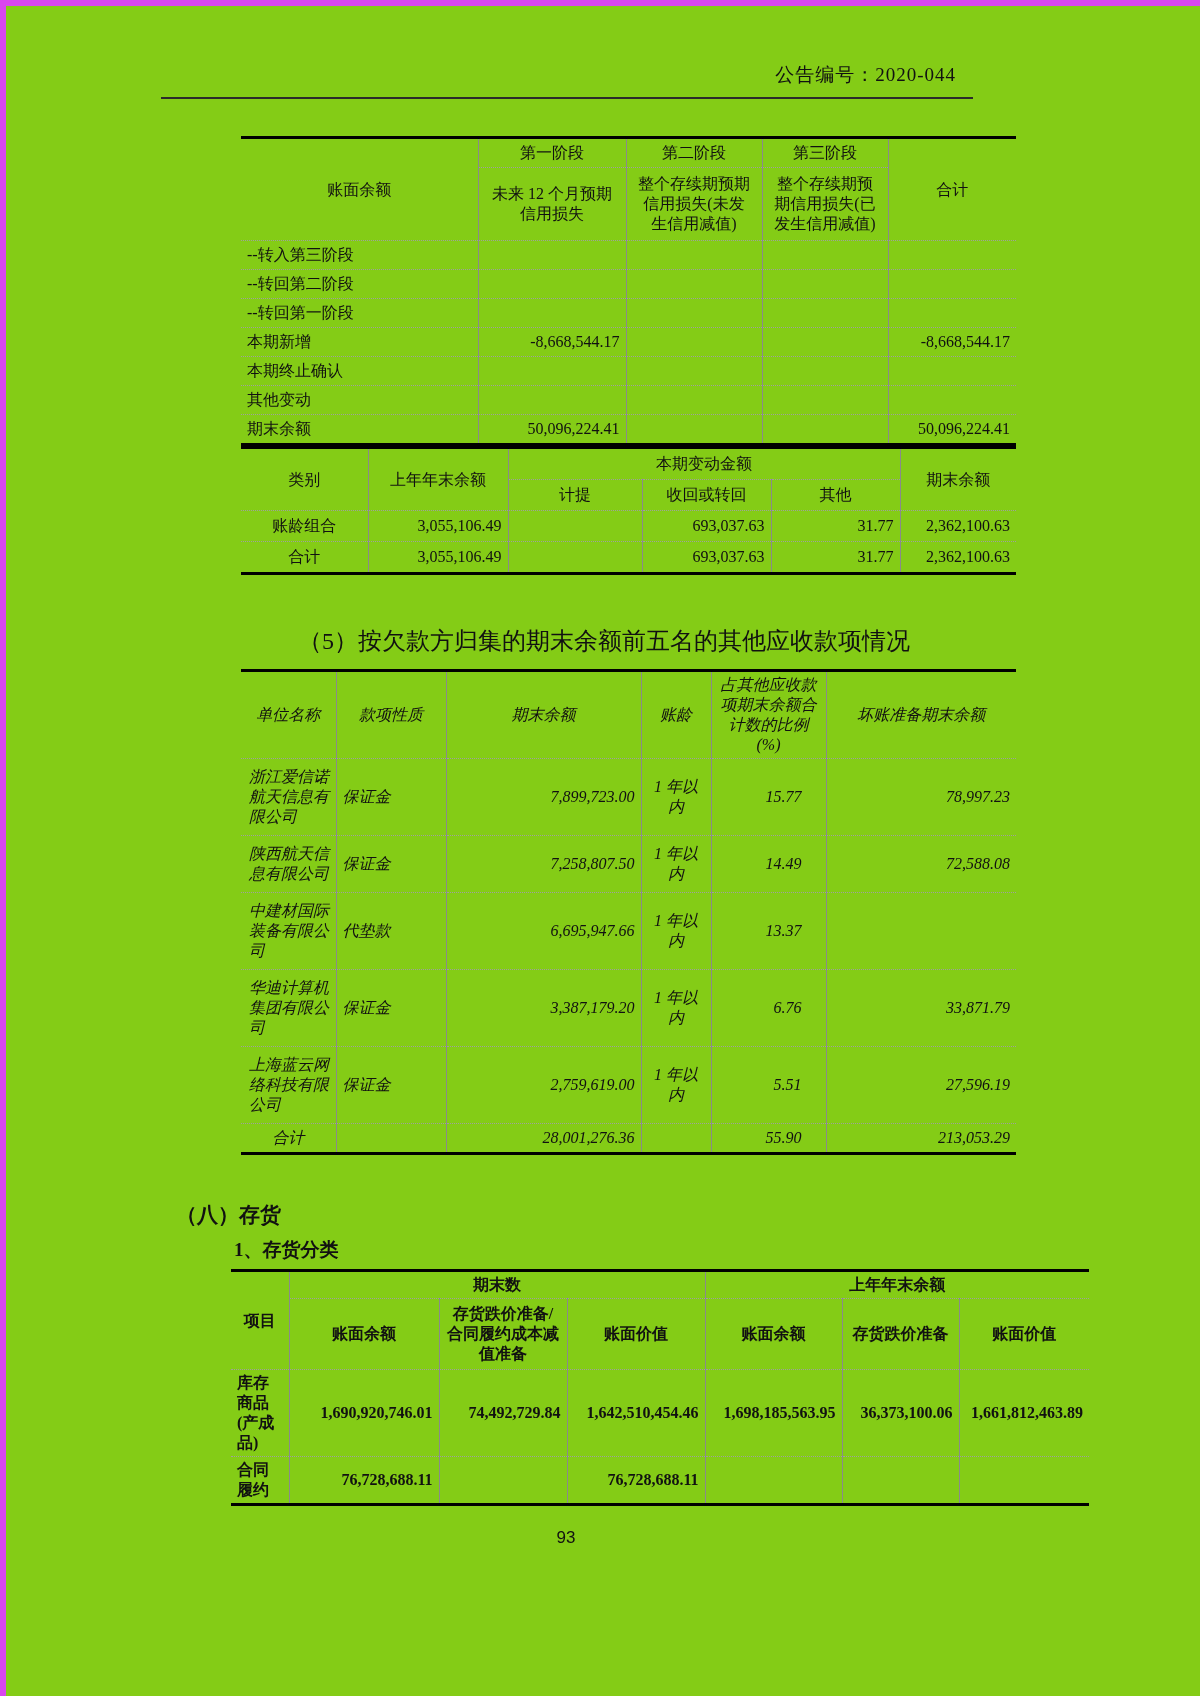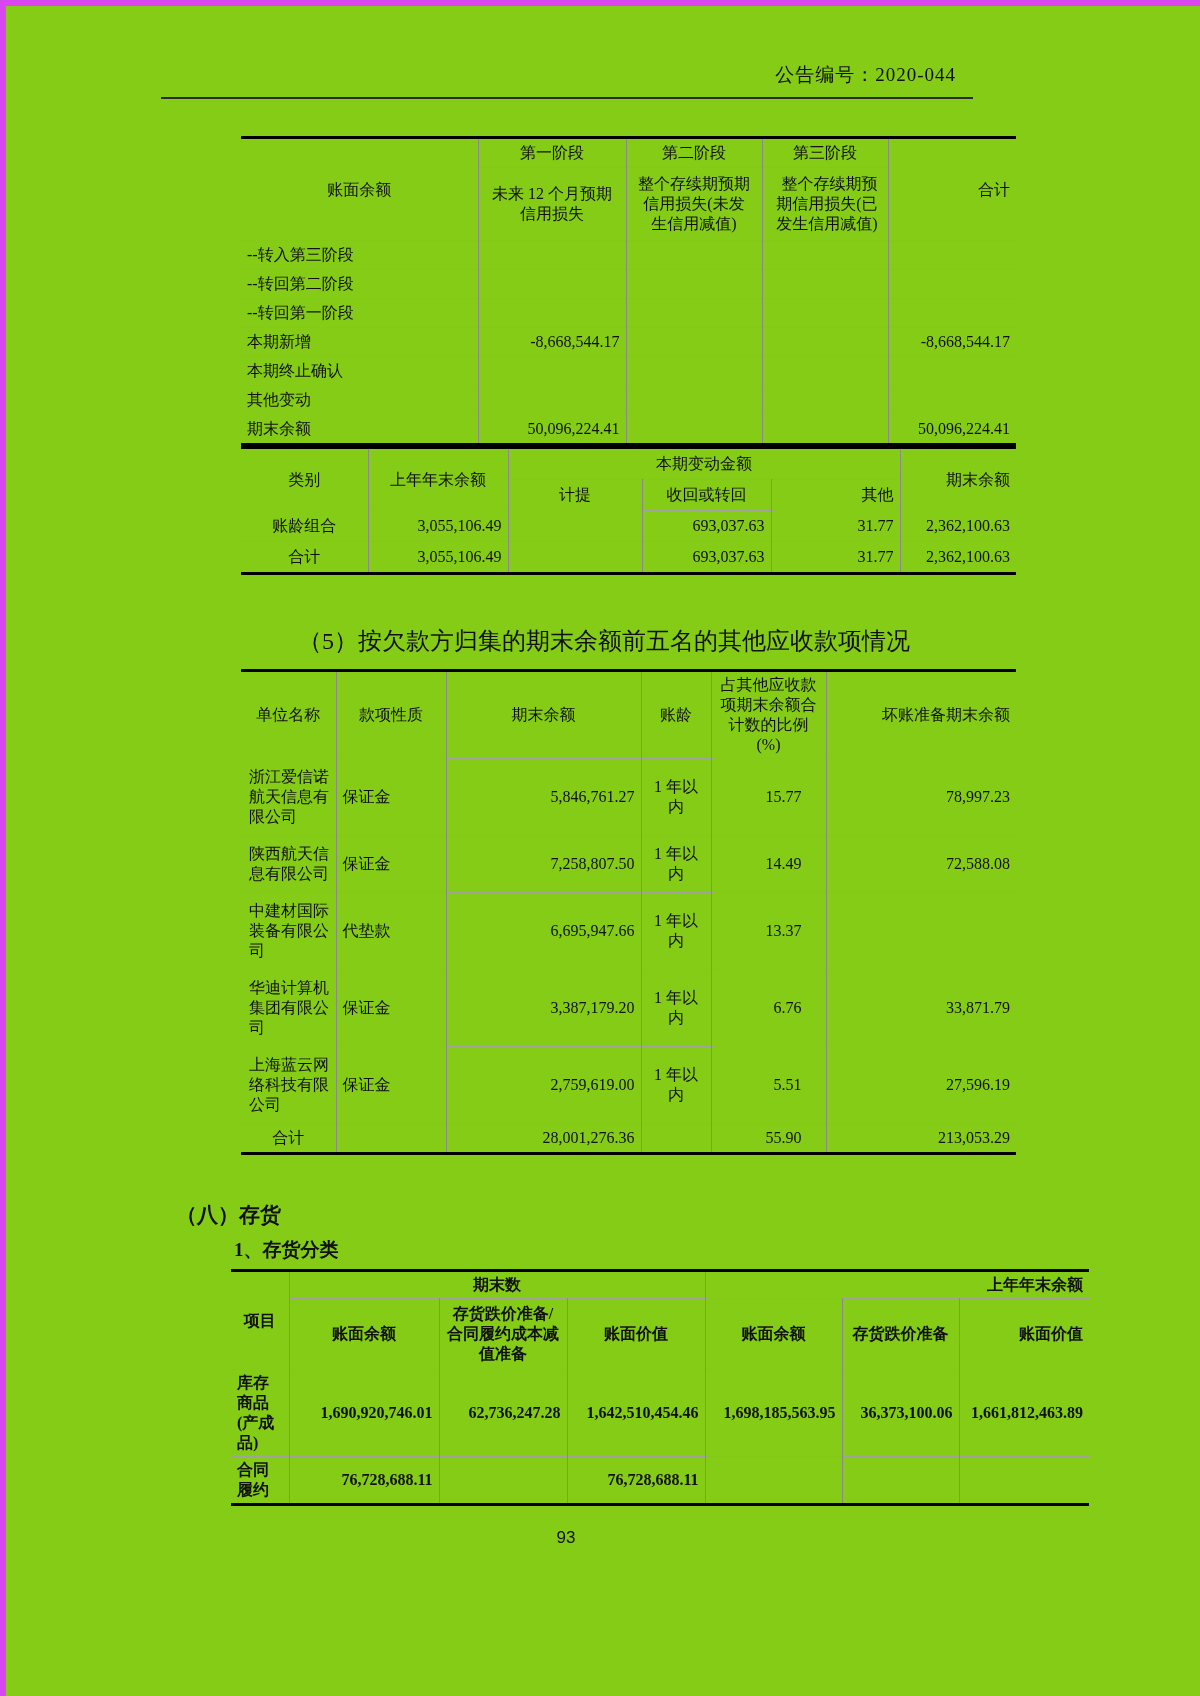--- a/index.html
+++ b/index.html
@@ -13,37 +13,37 @@
 
   table.fin{border-collapse:collapse;table-layout:fixed;border-top:3px solid #000;border-bottom:3px solid #000;font-size:16px;}
   table.fin td{
     border-left:1px solid #8a8a8a;border-right:1px solid #8a8a8a;
     border-top:1px dotted #9f9f9f;border-bottom:1px dotted #9f9f9f;
     padding:3px 6px;vertical-align:middle;word-break:break-all;line-height:20px;
   }
   table.fin tr:first-child>td{border-top:none;}
   table.fin tr:last-child>td{border-bottom:none;}
   table.fin td:first-child{border-left:none;}
-  table.fin td:last-child{border-right:none;text-align:right;}
+  table.fin td:last-child{border-right:none;}
   td.ctr{text-align:center;}
   td.num{text-align:right;padding-right:9px;}
   td.lbl{text-align:left;padding-left:7px;}
 
   .t1{margin:37px 0 0 235px;width:775px;}
   .t1 td{height:22px;}
   .t1 .hdr-desc td{padding:6px 10px;}
 
   .sec-title{margin:24px 0 11px 292px;font-size:20px;}
   .t2{margin:0 0 0 235px;width:775px;}
   .t2 td{height:24px;}
 
   .sec-title-5{margin:50px 0 12px 292px;font-size:24px;}
   .t3{margin:0 0 0 235px;width:775px;}
   .t3 td.name{padding:8px 6px 8px 8px;margin-left:25px;}
-  .t3 td{padding-top:8px;padding-bottom:8px;}
+  .t3 td{padding-top:8px;padding-bottom:8px;font-style:italic;}
   .t3 .total-row td{padding-top:4px;padding-bottom:4px;}
   .t3 td.pct{padding-right:24px;}
 
   .sec8-title{margin:46px 0 0 170px;font-size:21px;font-weight:bold;}
   .sub8-title{margin:8px 0 6px 228px;font-size:19px;font-weight:bold;}
   .t4{margin:0 0 0 225px;width:858px;}
   .t4 td{line-height:19px;font-weight:bold;}
   .t4 .subhdr td{padding:5px 6px;}
 
   .page-number{margin:22px 0 0 155px;width:810px;text-align:center;font-size:17px;font-family:"Liberation Sans","DejaVu Sans",sans-serif;}
@@ -184,21 +184,21 @@
       <td class="ctr">单位名称</td>
       <td class="ctr">款项性质</td>
       <td class="ctr">期末余额</td>
       <td class="ctr">账龄</td>
       <td class="ctr">占其他应收款项期末余额合计数的比例(%)</td>
       <td class="ctr">坏账准备期末余额</td>
     </tr>
     <tr>
       <td class="lbl name">浙江爱信诺航天信息有限公司</td>
       <td class="lbl">保证金</td>
-      <td class="num">5,846,761.27</td>
+      <td class="num">7,899,723.00</td>
       <td class="ctr">1 年以内</td>
       <td class="num pct">15.77</td>
       <td class="num">78,997.23</td>
     </tr>
     <tr>
       <td class="lbl name">陕西航天信息有限公司</td>
       <td class="lbl">保证金</td>
       <td class="num">7,258,807.50</td>
       <td class="ctr">1 年以内</td>
       <td class="num pct">14.49</td>
@@ -261,21 +261,21 @@
       <td class="ctr">账面余额</td>
       <td class="ctr">存货跌价准备/合同履约成本减值准备</td>
       <td class="ctr">账面价值</td>
       <td class="ctr">账面余额</td>
       <td class="ctr">存货跌价准备</td>
       <td class="ctr">账面价值</td>
     </tr>
     <tr>
       <td class="lbl">库存商品(产成品)</td>
       <td class="num">1,690,920,746.01</td>
-      <td class="num">62,736,247.28</td>
+      <td class="num">74,492,729.84</td>
       <td class="num">1,642,510,454.46</td>
       <td class="num">1,698,185,563.95</td>
       <td class="num">36,373,100.06</td>
       <td class="num">1,661,812,463.89</td>
     </tr>
     <tr>
       <td class="lbl">合同履约</td>
       <td class="num">76,728,688.11</td>
       <td class="num"></td>
       <td class="num">76,728,688.11</td>

